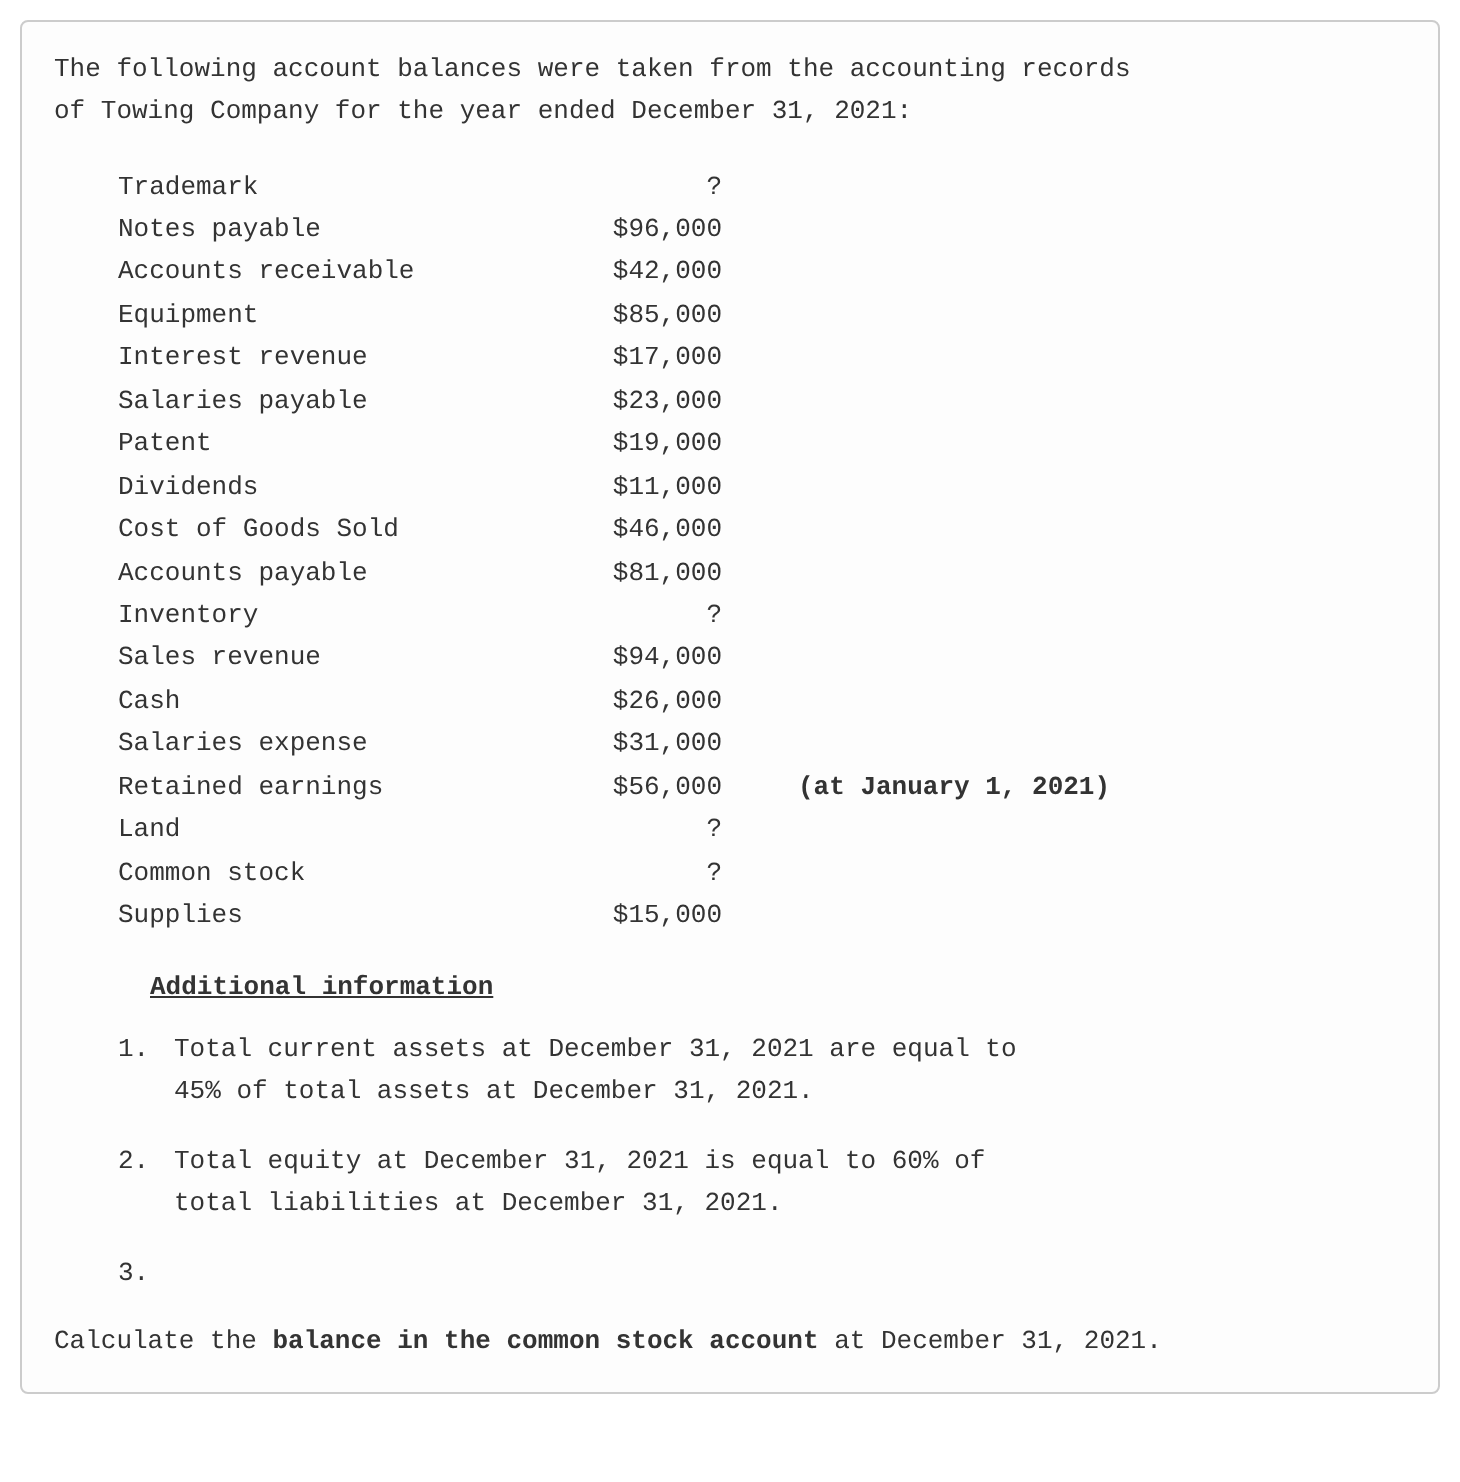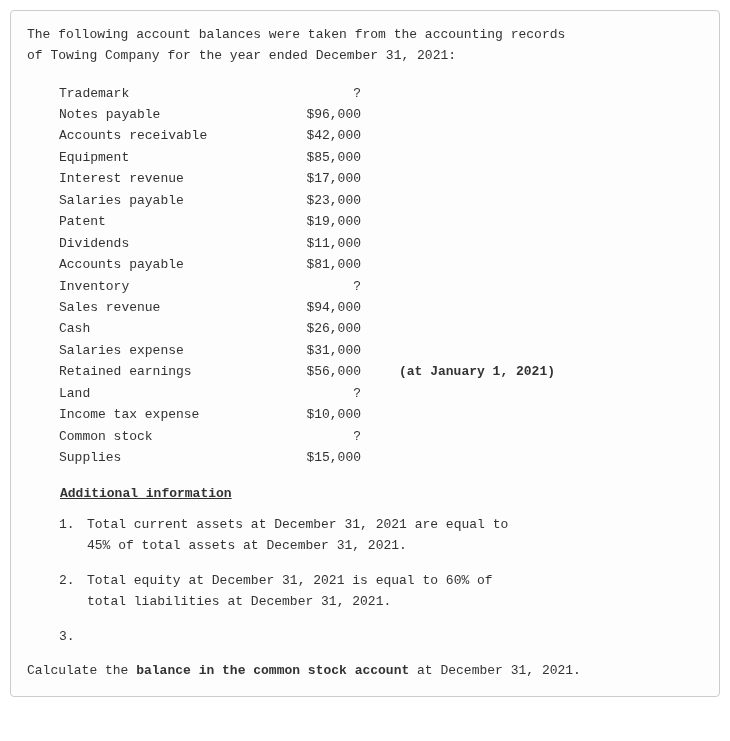--- a/index.html
+++ b/index.html
@@ -40,21 +40,21 @@
     }
     .account-value {
       text-align: right;
       min-width: 60px;
     }
     .account-note {
       margin-left: 6px;
       font-weight: bold;
     }
     .subheading {
-      margin-left: 33px;
+      margin-left: 48px;
       font-weight: bold;
       text-decoration: underline;
       margin-bottom: 14px;
     }
     .info-list {
       margin-left: 32px;
       margin-bottom: 12px;
     }
     .info-item {
       display: flex;
@@ -111,20 +111,24 @@
       </div>
       <div class="account-row">
         <div class="account-label">Patent</div>
         <div class="account-value">$19,000</div>
       </div>
       <div class="account-row">
         <div class="account-label">Dividends</div>
         <div class="account-value">$11,000</div>
       </div>
       <div class="account-row">
+        <div class="account-label">Cost of Goods Sold</div>
+        <div class="account-value">$46,000</div>
+      </div>
+      <div class="account-row">
         <div class="account-label">Accounts payable</div>
         <div class="account-value">$81,000</div>
       </div>
       <div class="account-row">
         <div class="account-label">Inventory</div>
         <div class="account-value">?</div>
       </div>
       <div class="account-row">
         <div class="account-label">Sales revenue</div>
         <div class="account-value">$94,000</div>
@@ -138,24 +142,20 @@
         <div class="account-value">$31,000</div>
       </div>
       <div class="account-row">
         <div class="account-label">Retained earnings</div>
         <div class="account-value">$56,000</div>
         <div class="account-note">(at January 1, 2021)</div>
       </div>
       <div class="account-row">
         <div class="account-label">Land</div>
         <div class="account-value">?</div>
-      </div>
-      <div class="account-row">
-        <div class="account-label">Income tax expense</div>
-        <div class="account-value">$10,000</div>
       </div>
       <div class="account-row">
         <div class="account-label">Common stock</div>
         <div class="account-value">?</div>
       </div>
       <div class="account-row">
         <div class="account-label">Supplies</div>
         <div class="account-value">$15,000</div>
       </div>
     </div>

